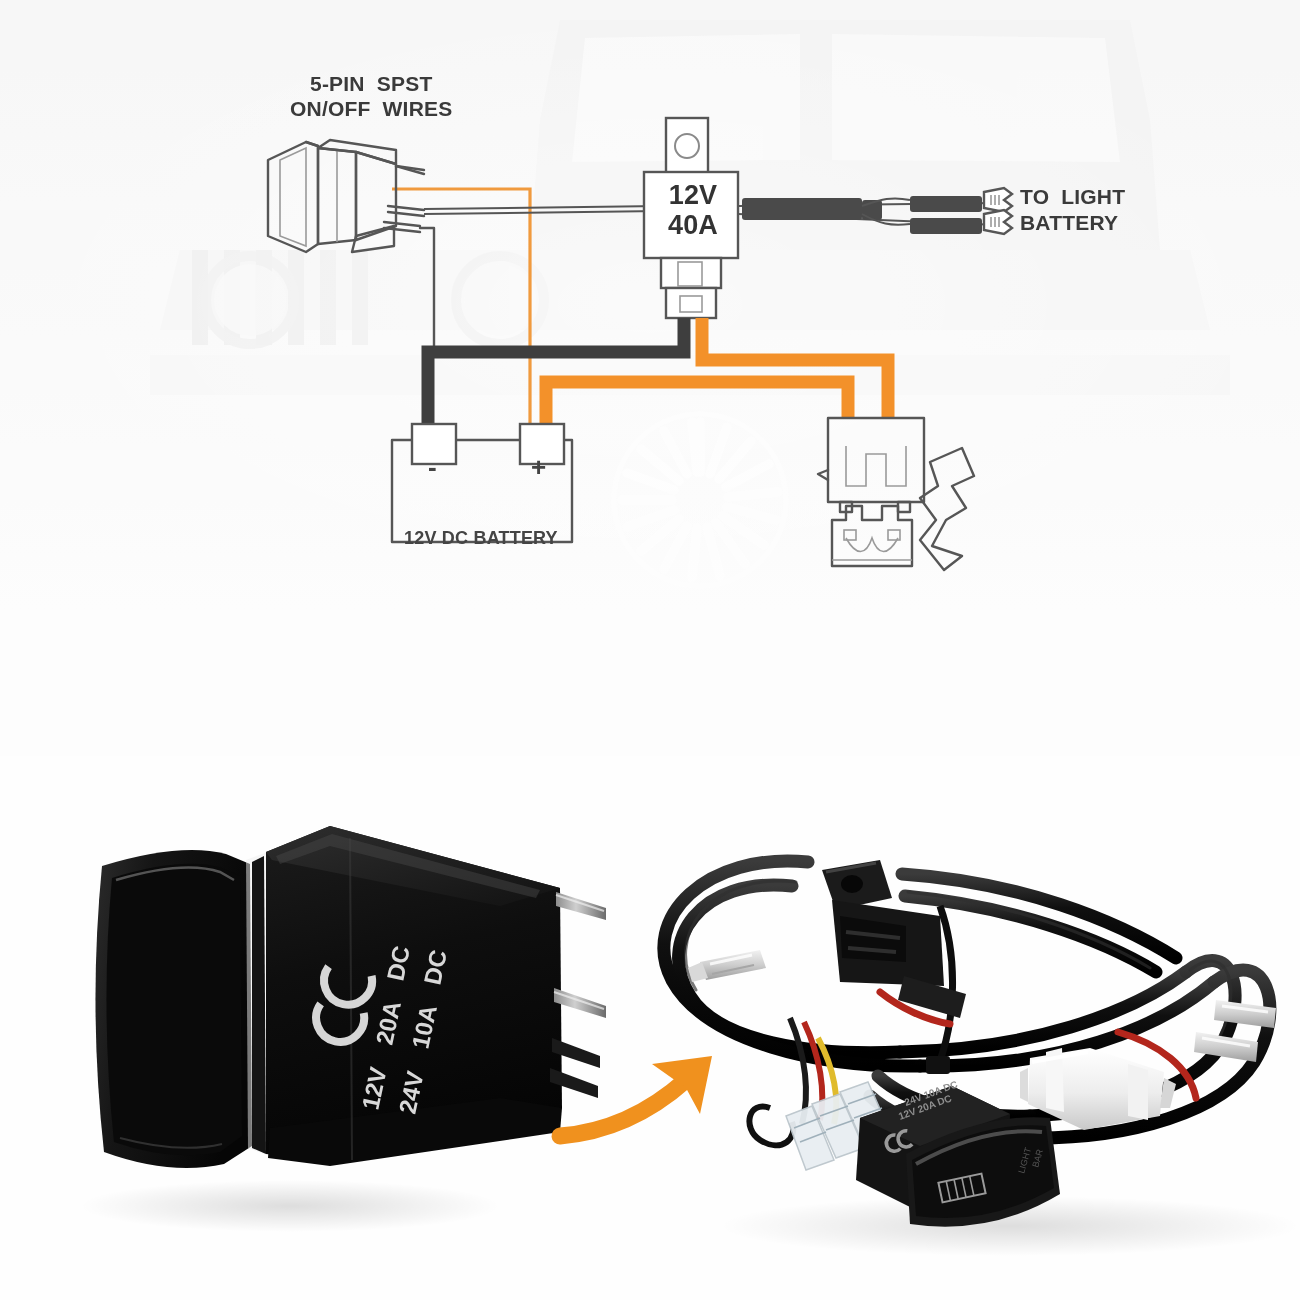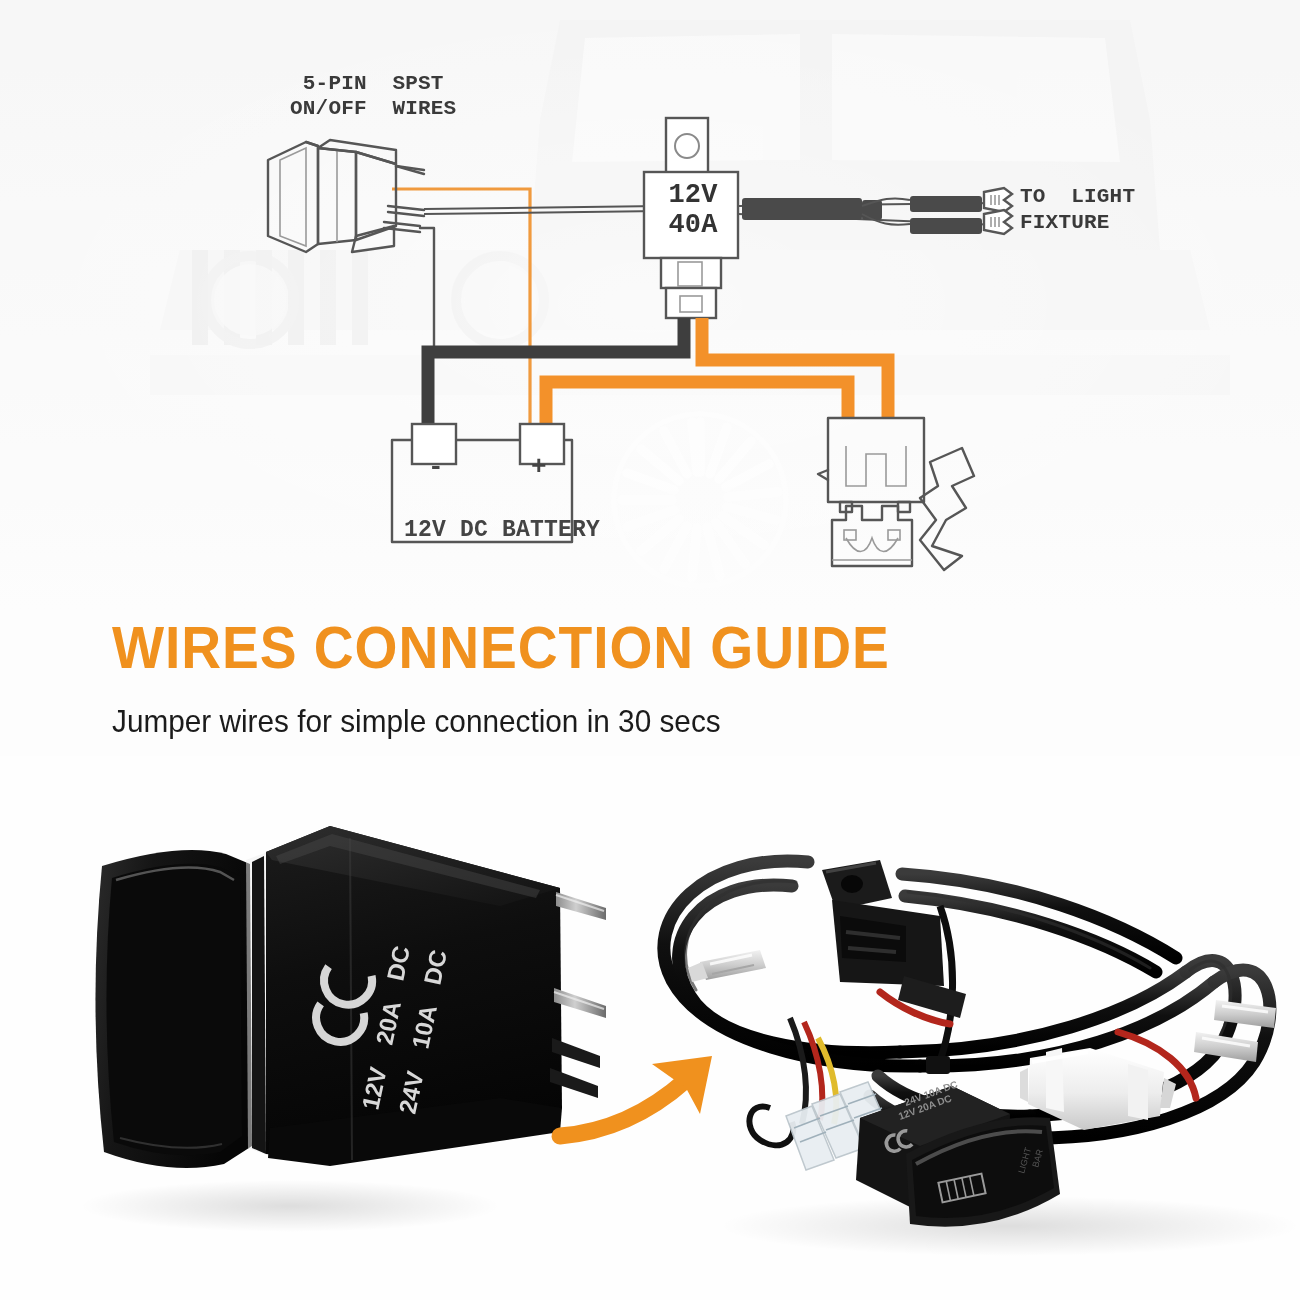--- a/index.html
+++ b/index.html
@@ -12,37 +12,36 @@
   }
   #page{position:relative;width:1300px;height:1300px;overflow:hidden;background:#fdfdfd;}
 
   
   .diagram-panel{
     position:absolute;left:0;top:0;width:1300px;height:610px;
     background:
       radial-gradient(ellipse 520px 300px at 700px 250px, #f2f2f2 0%, #f7f7f7 60%, #fafafa 100%),
       linear-gradient(180deg,#f6f6f6 0%, #fbfbfb 70%, #fdfdfd 100%);
     overflow:hidden;
-    font-family:Liberation Mono, monospace;
   }
   .bg-vehicle{position:absolute;left:0;top:0;width:1300px;height:610px;opacity:1;}
   .diagram-svg{position:absolute;left:0;top:0;width:1300px;height:610px;}
 
   .lbl{
     position:absolute;
     color:#3a3a3a;
     font-weight:bold;
     letter-spacing:0.2px;
     white-space:pre;
     line-height:1.18;
   }
   .lbl-switch{left:290px;top:72px;font-size:21px;text-align:center;}
   .lbl-light{left:1020px;top:184px;font-size:21px;line-height:1.25;}
   .lbl-relay{left:657px;top:180px;font-size:27px;font-weight:bold;color:#333;line-height:1.12;text-align:center;width:72px;}
-  .lbl-batt{left:404px;top:517px;font-size:23px;font-weight:bold;color:#444;}
+  .lbl-batt{left:404px;top:528px;font-size:18px;font-weight:bold;color:#444;}
   .lbl-minus{left:428px;top:452px;font-size:26px;font-weight:bold;color:#444;}
   .lbl-plus{left:531px;top:452px;font-size:26px;font-weight:bold;color:#444;}
 
   
   .headline{
     position:absolute;left:112px;top:616px;width:900px;
   }
   .headline h1{
     margin:0;
     font-family:"Liberation Sans", sans-serif;
@@ -269,30 +268,26 @@
           <path class="ln-thin" d="M 846 538 C 856 556 866 556 872 538 C 878 556 888 556 898 538"></path>
           <rect class="ln-thin" x="844" y="530" width="12" height="10" fill="none"></rect>
           <rect class="ln-thin" x="888" y="530" width="12" height="10" fill="none"></rect>
           <line class="ln-thin" x1="832" y1="560" x2="912" y2="560"></line>
         </g>
       </g>
     </svg>
 
     <div class="lbl lbl-switch"><span>5-PIN  SPST</span><br><span>ON/OFF  WIRES</span></div>
     <div class="lbl lbl-relay"><span>12V</span><br><span>40A</span></div>
-    <div class="lbl lbl-light"><span>TO  LIGHT</span><br><span>FIXTURE</span></div>
+    <div class="lbl lbl-light"><span>TO  LIGHT</span><br><span>BATTERY</span></div>
     <div class="lbl lbl-minus">-</div>
     <div class="lbl lbl-plus">+</div>
     <div class="lbl lbl-batt">12V DC BATTERY</div>
   </div>
 
-  <div class="headline">
-    <h1>WIRES CONNECTION GUIDE</h1>
-    <h2>Jumper wires for simple connection in 30 secs</h2>
-  </div>
 
   <div class="photo-area">
     <svg class="photo-svg" viewBox="0 0 1300 544">
       <defs>
         <linearGradient id="bezel" x1="0" y1="0" x2="1" y2="0.3">
           <stop offset="0%" stop-color="#2b2b2b"></stop>
           <stop offset="35%" stop-color="#151515"></stop>
           <stop offset="100%" stop-color="#060606"></stop>
         </linearGradient>
         <linearGradient id="bodyg" x1="0" y1="0" x2="0.2" y2="1">

